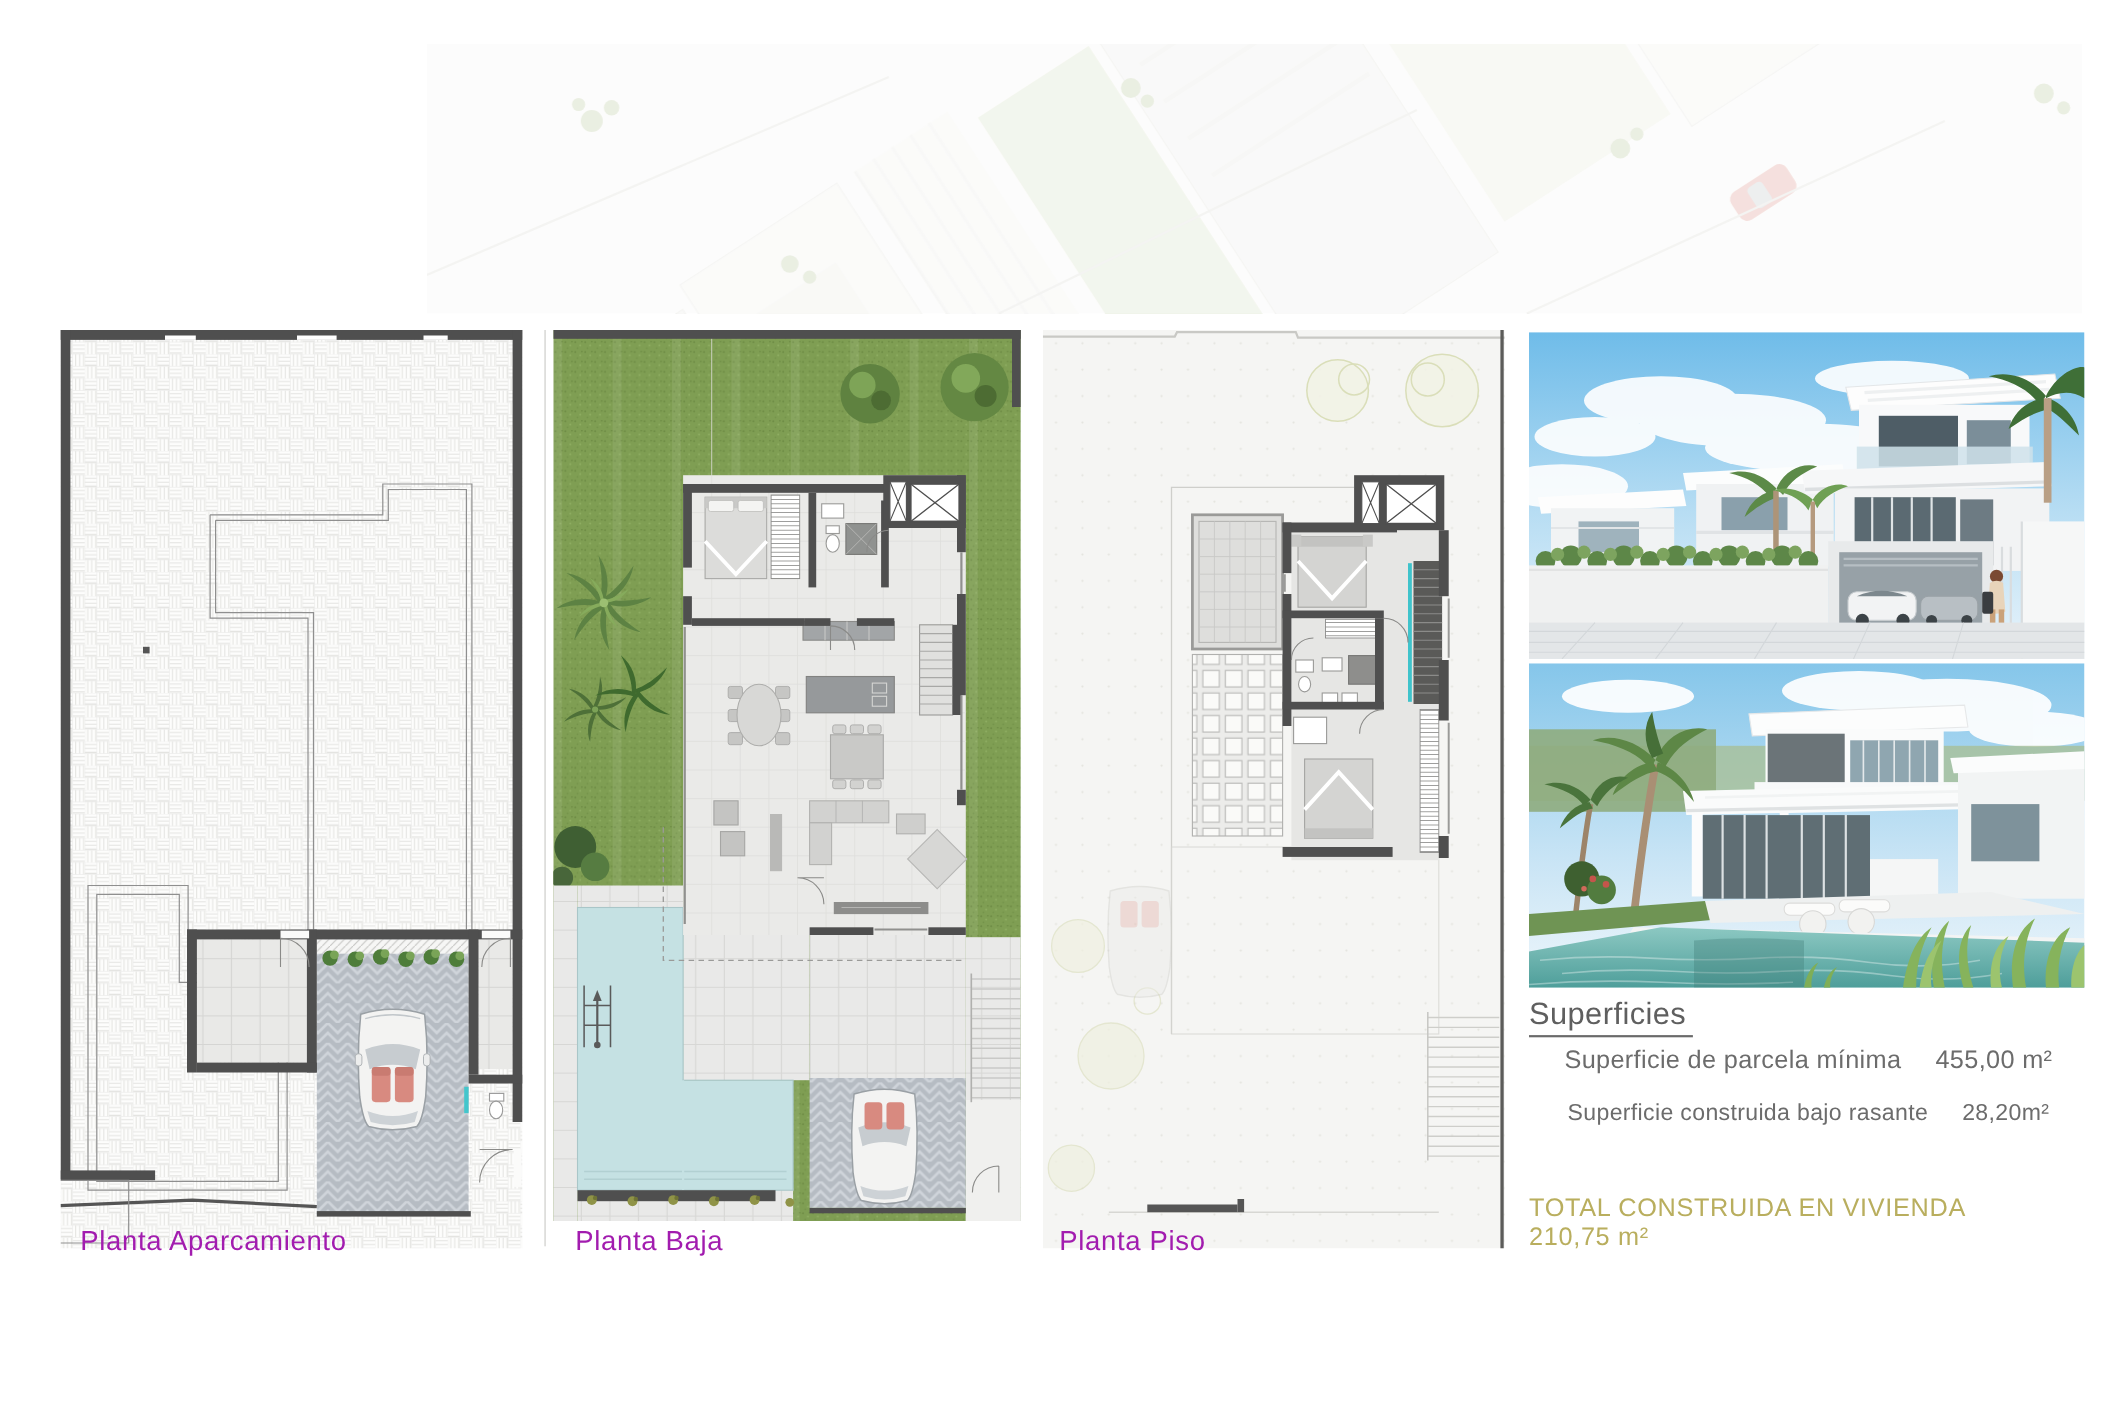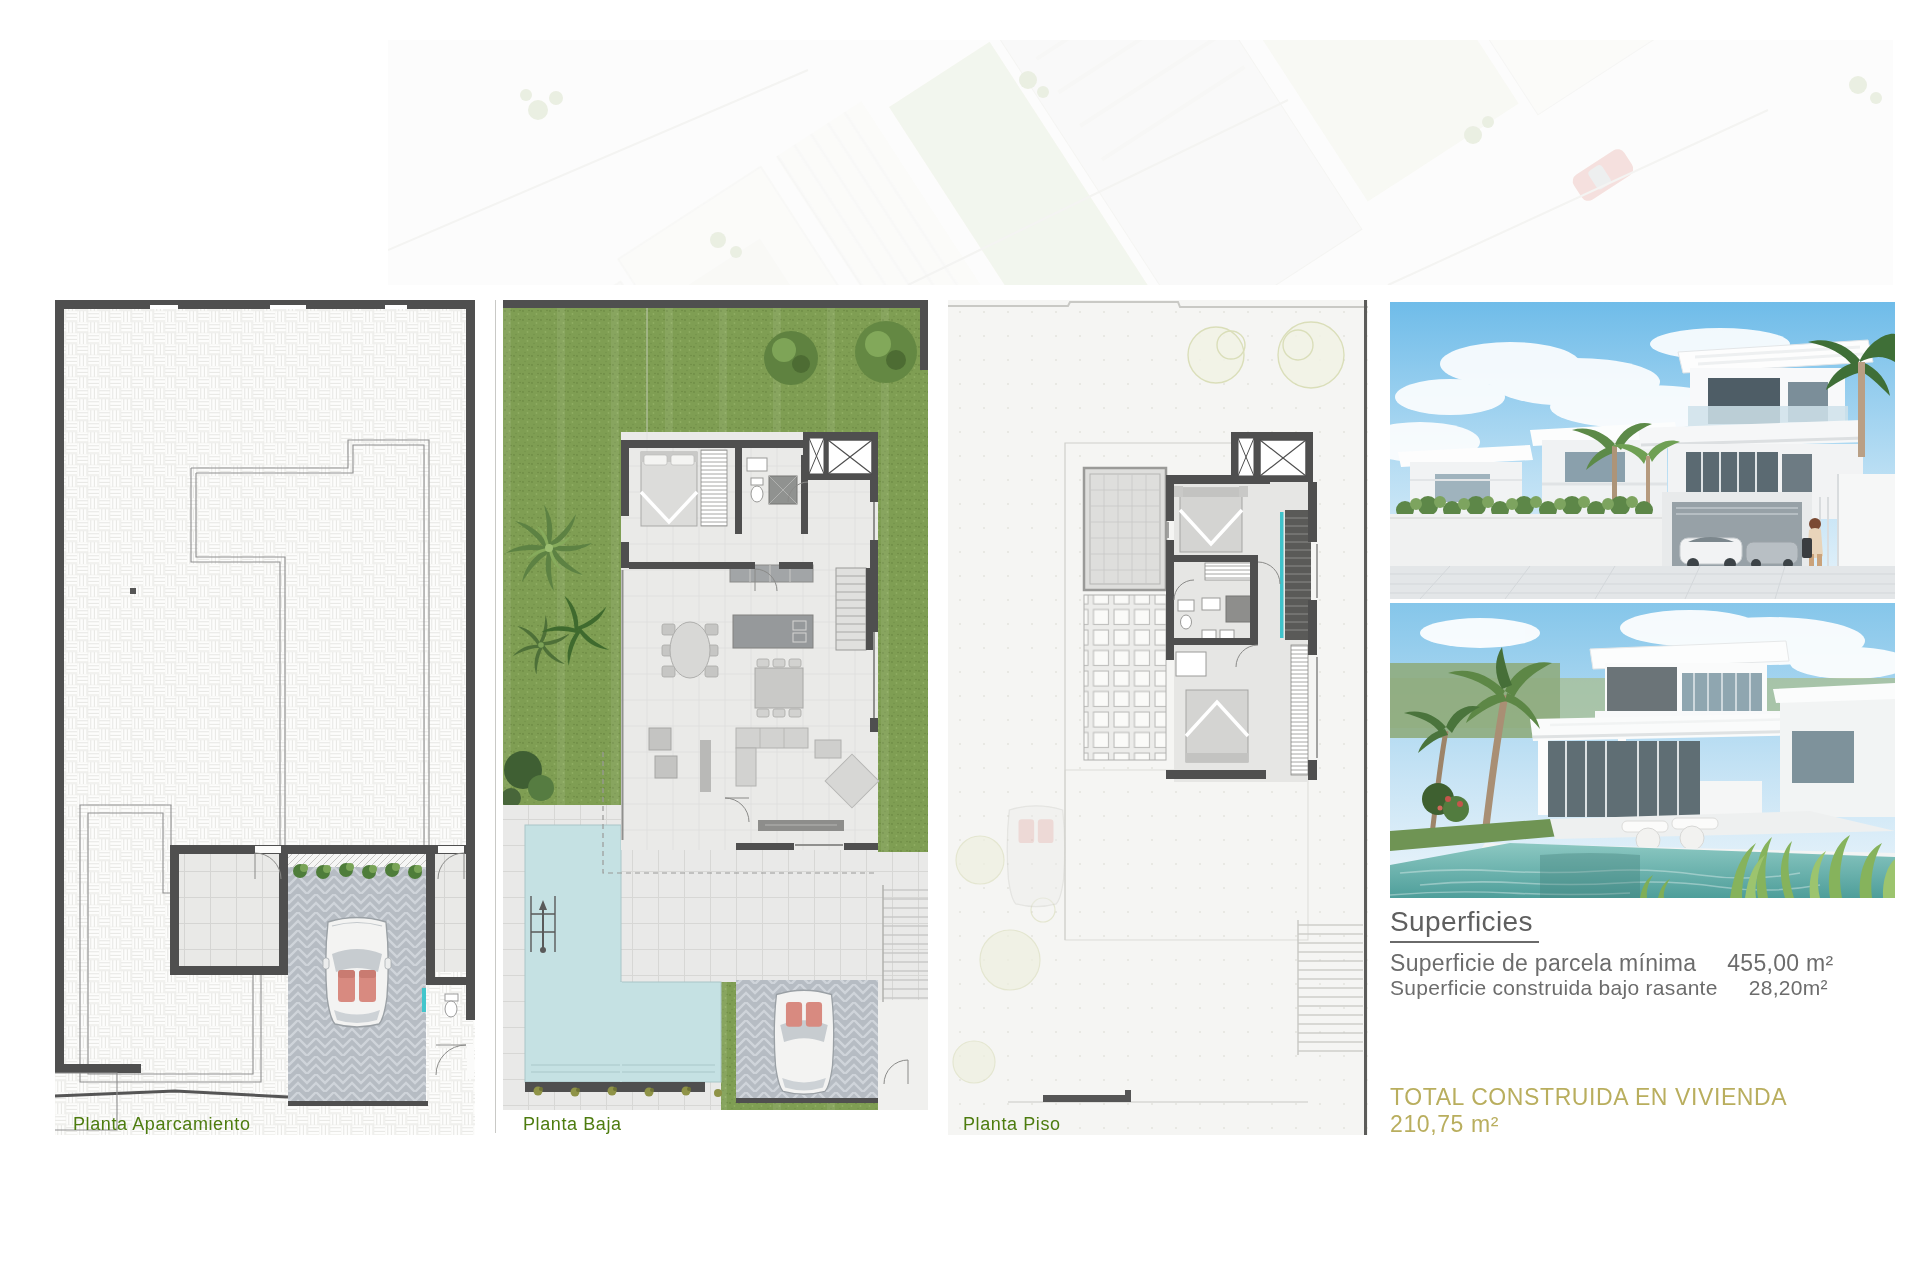--- a/index.html
+++ b/index.html
@@ -1,23 +1,23 @@
 <!DOCTYPE html>
 <html><head>
 <meta charset="utf-8">
 <style>
   html,body{margin:0;padding:0;}
   body{width:1920px;height:1280px;background:#ffffff;overflow:hidden;
        font-family:"Liberation Sans", sans-serif;}
   .sheet{position:relative;width:1920px;height:1280px;background:#ffffff;margin-left:18px;}
   .abs{position:absolute;}
-  .plan-label{position:absolute;font-size:18px;letter-spacing:0.6px;color:#4d7c0f;white-space:nowrap;}
+  .plan-label{position:absolute;font-size:25px;letter-spacing:0.6px;color:#a21caf;white-space:nowrap;}
   .surf-title{position:absolute;left:1372px;top:906px;font-size:28px;color:#5f5f5f;letter-spacing:0.4px;
               border-bottom:2px solid #6a6a6a;padding:0 6px 3px 0;}
-  .surf-row{position:absolute;left:1372px;width:508px;display:flex;justify-content:flex-start;
+  .surf-row{position:absolute;left:1372px;width:508px;display:flex;justify-content:center;
             color:#6c6c6c;font-size:21px;letter-spacing:0.3px;gap:31px;}
   .surf-row.big{font-size:23px;}
   .surf-total{position:absolute;left:1372px;width:508px;display:flex;justify-content:space-between;
               color:#b9ae5e;font-size:23px;letter-spacing:0.6px;flex-direction:column;}
   .vline{position:absolute;}
 </style>
 </head>
 <body>
 
 <div class="sheet">
@@ -789,21 +789,21 @@
       </g>
     </g>
   </svg>
 
   <div class="surf-title">Superficies</div>
 
   <div class="surf-row big" style="top:950px">
     <span>Superficie de parcela mínima</span>
     <span>455,00 m²</span>
   </div>
-  <div class="surf-row" style="top:976px">
+  <div class="surf-row" style="top:1000px">
     <span>Superficie construida bajo rasante</span>
     <span>28,20m²</span>
   </div>
   <div class="surf-total" style="top:1084px">
     <span>TOTAL CONSTRUIDA EN VIVIENDA</span>
     <span>210,75 m²</span>
   </div>
 
   <div class="plan-label" style="left:55px;top:1114px">Planta Aparcamiento</div>
   <div class="plan-label" style="left:505px;top:1114px">Planta Baja</div>

